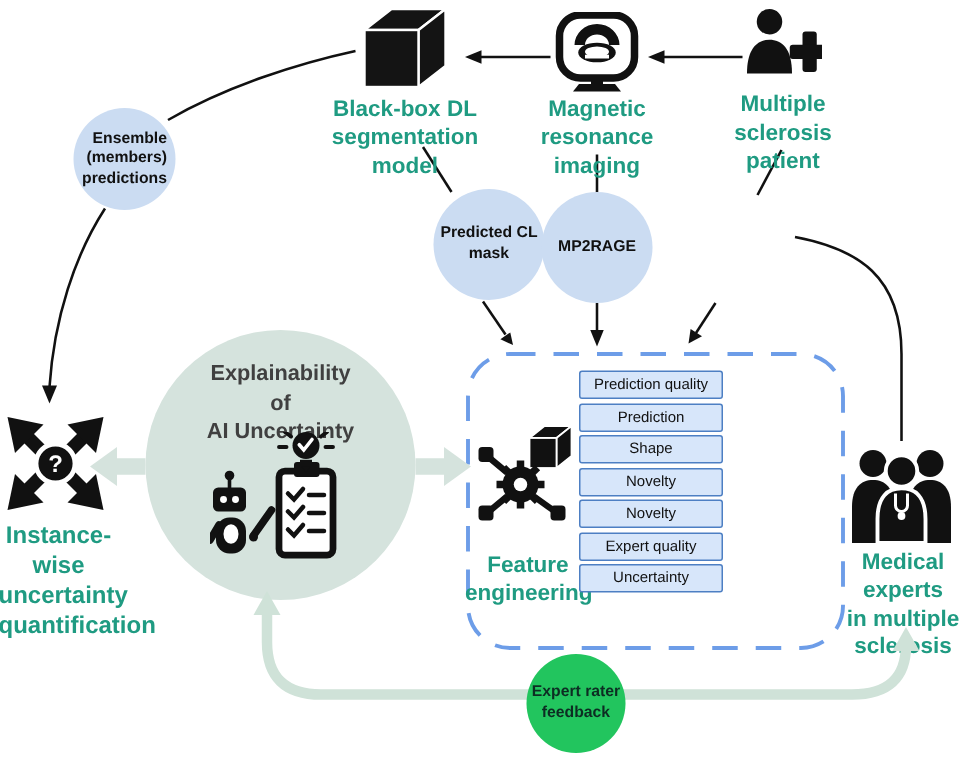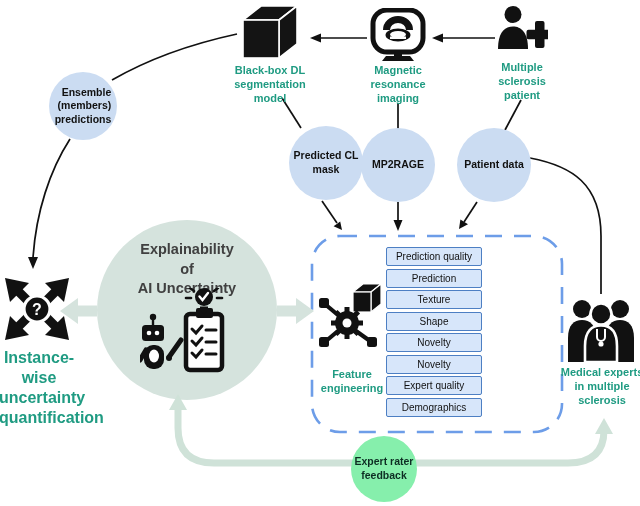--- a/index.html
+++ b/index.html
@@ -5,23 +5,23 @@
   html,body{margin:0;padding:0;background:#fff;}
   #canvas{
     position:relative;width:640px;height:506px;background:#fff;overflow:hidden;
     font-family:"Liberation Sans", sans-serif;
   }
   svg.layer{position:absolute;left:0;top:0;z-index:1;}
   svg.layer-top{z-index:3;}
   .node{position:absolute;z-index:2;display:flex;align-items:center;justify-content:center;text-align:center;}
   .circle-blue{background:#cbdcf2;border-radius:50%;}
   .circle-sage{background:#d5e3dd;border-radius:50%;flex-direction:column;justify-content:flex-start;}
-  .circle-feedback{background:#86efac;border-radius:50%;z-index:4;}
+  .circle-feedback{background:#22c55e;border-radius:50%;z-index:4;}
   .lbl{position:absolute;z-index:2;text-align:center;white-space:pre-line;line-height:1.25;}
-  .lbl-teal{color:#1f9b82;font-weight:bold;font-size:11px;}
+  .lbl-teal{color:#1f9b82;font-weight:bold;font-size:15px;}
   .lbl-node{color:#111;font-weight:bold;font-size:10.5px;white-space:pre-line;line-height:1.3;}
   .explain-title{color:#404040;font-weight:bold;font-size:14.5px;line-height:1.35;margin-top:20px;white-space:pre-line;}
   .explain-icon{position:absolute;left:43px;top:68px;}
   .ftable{position:absolute;left:386px;top:247px;width:96px;z-index:2;display:flex;flex-direction:column;}
   .frow{
     height:19px;margin-bottom:2.5px;background:#d7e6fa;border:1.5px solid #4d7fc3;border-radius:2px;
     display:flex;align-items:center;justify-content:center;font-size:10px;color:#111;box-sizing:border-box;
   }
   .feedback-text{color:#0d2d23;font-weight:bold;font-size:10.5px;white-space:pre-line;line-height:1.3;text-align:center;}
 </style>
@@ -100,21 +100,20 @@
   <div class="lbl lbl-teal" style="left:470px;top:61px;width:104px;">Multiple
 sclerosis
 patient</div>
 
   <div class="node circle-blue lbl-node" style="left:49px;top:72px;width:68px;height:68px;text-align:right;">Ensemble
 (members)
 predictions</div>
   <div class="node circle-blue lbl-node" style="left:289px;top:126px;width:74px;height:74px;">Predicted CL
 mask</div>
   <div class="node circle-blue lbl-node" style="left:361px;top:128px;width:74px;height:74px;">MP2RAGE</div>
-  <div class="node circle-blue lbl-node" style="left:457px;top:128px;width:74px;height:74px;">Patient data</div>
 
   <div class="node circle-sage" style="left:97px;top:220px;width:180px;height:180px;">
     <div class="explain-title">Explainability
 of
 AI Uncertainty</div>
     <div class="explain-icon">
       <svg width="96" height="92" viewBox="0 0 96 92">
 
         <rect x="46" y="26" width="36" height="56" rx="4" fill="#fff" stroke="#111" stroke-width="4.5"></rect>
         <rect x="56" y="20" width="17" height="10" rx="2" fill="#111"></rect>
@@ -207,31 +206,30 @@
   </div>
   <div class="lbl lbl-teal" style="left:310px;top:368px;width:84px;">Feature
 engineering</div>
 
   <div class="ftable">
 
       <div class="frow">Prediction quality</div>
 
       <div class="frow">Prediction</div>
 
-      <div class="frow">Texture</div>
 
       <div class="frow">Shape</div>
 
       <div class="frow">Novelty</div>
 
       <div class="frow">Novelty</div>
 
       <div class="frow">Expert quality</div>
 
-      <div class="frow">Demographics</div>
+      <div class="frow">Uncertainty</div>
     </div>
 
   <div class="node" style="left:567px;top:296px;width:68px;height:66px;">
     <svg width="68" height="66" viewBox="0 0 68 66">
       <circle cx="15" cy="13" r="9" fill="#111"></circle>
       <path d="M1 42 C1 29 7 24 15 24 C23 24 29 29 29 42 L29 66 L1 66 Z" fill="#111"></path>
       <circle cx="53" cy="13" r="9" fill="#111"></circle>
       <path d="M39 42 C39 29 45 24 53 24 C61 24 67 29 67 42 L67 66 L39 66 Z" fill="#111"></path>
       <circle cx="34" cy="18" r="10.5" fill="#111" stroke="#fff" stroke-width="2.6"></circle>
       <path d="M18 50 C18 35 25 29.5 34 29.5 C43 29.5 50 35 50 50 L50 66 L18 66 Z" fill="#111" stroke="#fff" stroke-width="2.6"></path>

